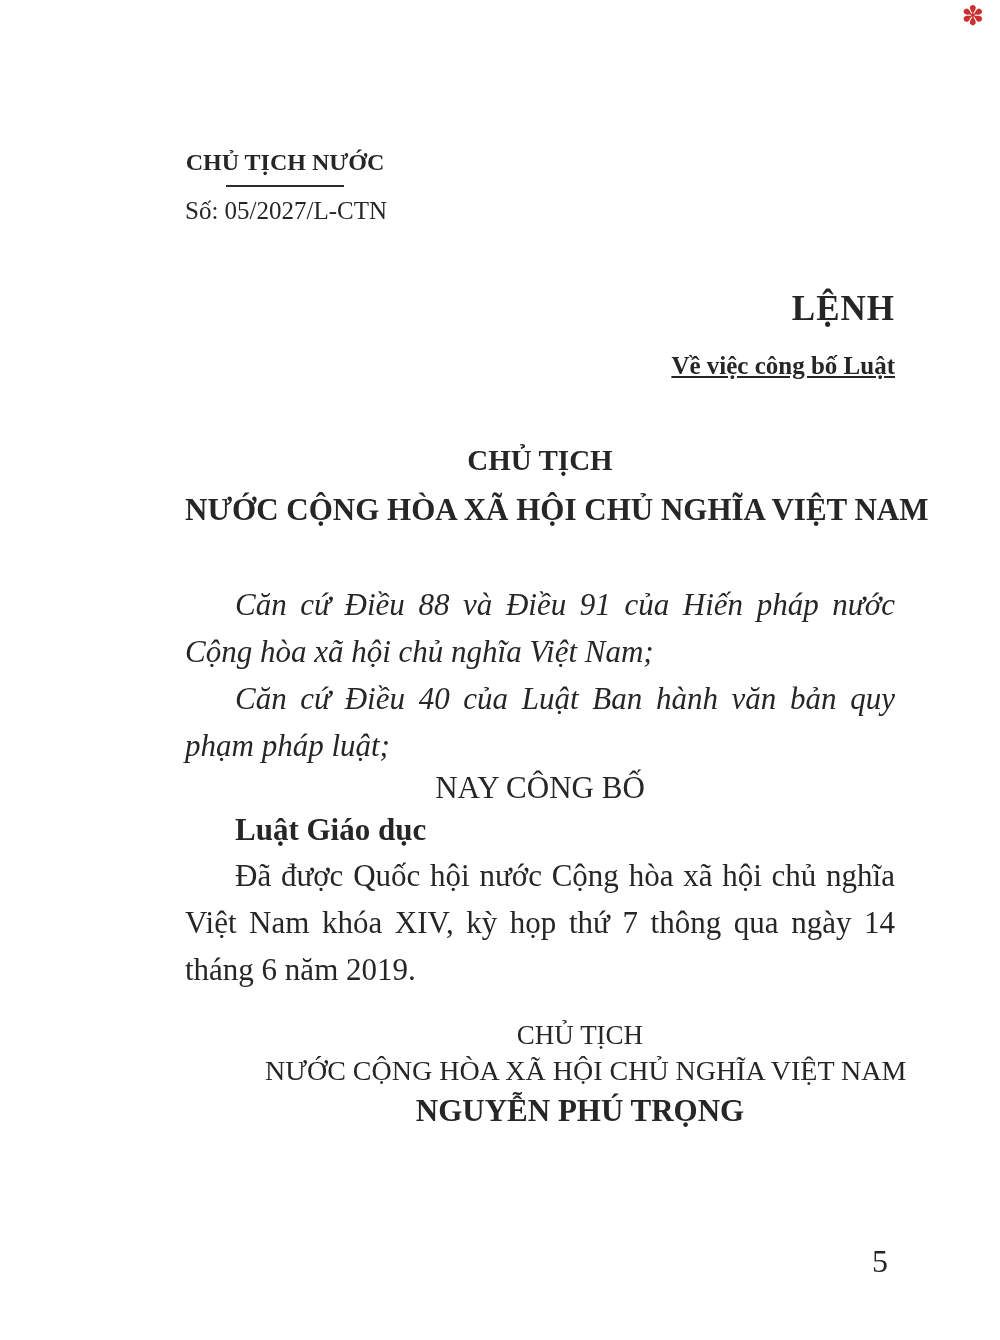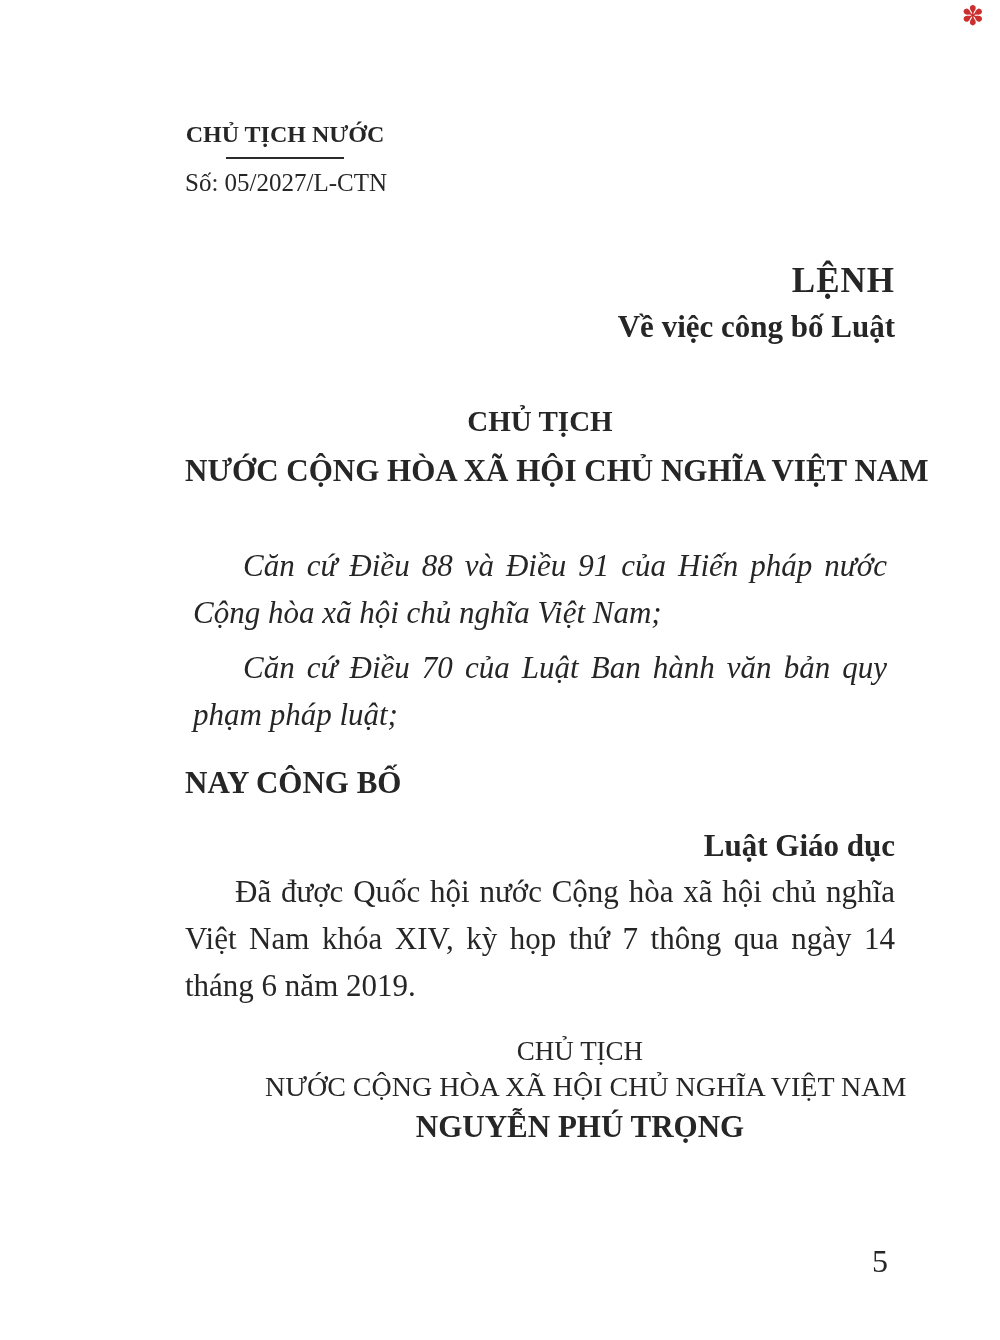--- a/index.html
+++ b/index.html
@@ -35,20 +35,21 @@
   .header {
     display: flex;
     justify-content: space-between;
     align-items: flex-start;
     padding-top: 120px;
   }
   .header-left {
     width: 200px;
     text-align: center;
     flex-shrink: 0;
+    margin-top: 28px;
   }
   .header-left .agency {
     font-weight: bold;
     font-size: 24px;
     line-height: 28px;
     white-space: nowrap;
   }
   .header-left .rule {
     width: 118px;
     height: 2px;
@@ -93,23 +94,24 @@
     margin-top: 64px;
   }
   .doc-title .main {
     font-weight: bold;
     font-size: 35px;
     line-height: 40px;
     letter-spacing: 1px;
   }
   .doc-title .subtitle {
     font-weight: bold;
-    font-size: 31px;
-    line-height: 38px;
-    margin-top: 7px;
+    font-size: 25px;
+    line-height: 38px;
+    margin-top: 18px;
+    text-decoration: underline;
   }
   .issuer {
     text-align: center;
     margin-top: 58px;
   }
   .issuer .line1 {
     font-weight: bold;
     font-size: 29px;
     line-height: 34px;
   }
@@ -118,41 +120,39 @@
     font-size: 31px;
     line-height: 38px;
     margin-top: 14px;
     white-space: nowrap;
   }
   
   .recitals {
     margin-top: 52px;
   }
   .recital {
-    margin: 8px;
+    margin: 0;
     font-style: italic;
     font-size: 31px;
     line-height: 47px;
     text-align: justify;
     text-indent: 50px;
   }
   .proclaim-heading {
-    text-align: left;
-    font-weight: bold;
-    font-size: 31px;
-    line-height: 38px;
-    margin-top: 26px;
+    text-align: center;
+    font-weight: normal;
+    font-size: 31px;
+    line-height: 38px;
   }
   .law-name {
     font-weight: bold;
     font-size: 31px;
     line-height: 40px;
-    margin-top: 24px;
+    margin-top: 3px;
     text-indent: 50px;
-    text-align: right;
   }
   .law-body {
     margin: 2px 0 1px 0;
     font-size: 31px;
     line-height: 47px;
     text-align: justify;
     text-indent: 50px;
   }
   
   .signature {
@@ -206,21 +206,21 @@
       <div class="subtitle">Về việc công bố Luật</div>
     </div>
 
     <div class="issuer">
       <div class="line1">CHỦ TỊCH</div>
       <div class="line2">NƯỚC CỘNG HÒA XÃ HỘI CHỦ NGHĨA VIỆT NAM</div>
     </div>
 
     <div class="recitals">
       <p class="recital">Căn cứ Điều 88 và Điều 91 của Hiến pháp nước Cộng hòa xã hội chủ nghĩa Việt Nam;</p>
-      <p class="recital">Căn cứ Điều 70 của Luật Ban hành văn bản quy phạm pháp luật;</p>
+      <p class="recital">Căn cứ Điều 40 của Luật Ban hành văn bản quy phạm pháp luật;</p>
     </div>
 
     <div class="proclaim-heading">NAY CÔNG BỐ</div>
 
     <div class="law-name">Luật Giáo dục</div>
 
     <p class="law-body">Đã được Quốc hội nước Cộng hòa xã hội chủ nghĩa Việt Nam khóa XIV, kỳ họp thứ 7 thông qua ngày 14 tháng 6 năm 2019.</p>
 
     <div class="signature">
       <div class="sig-title1">CHỦ TỊCH</div>

